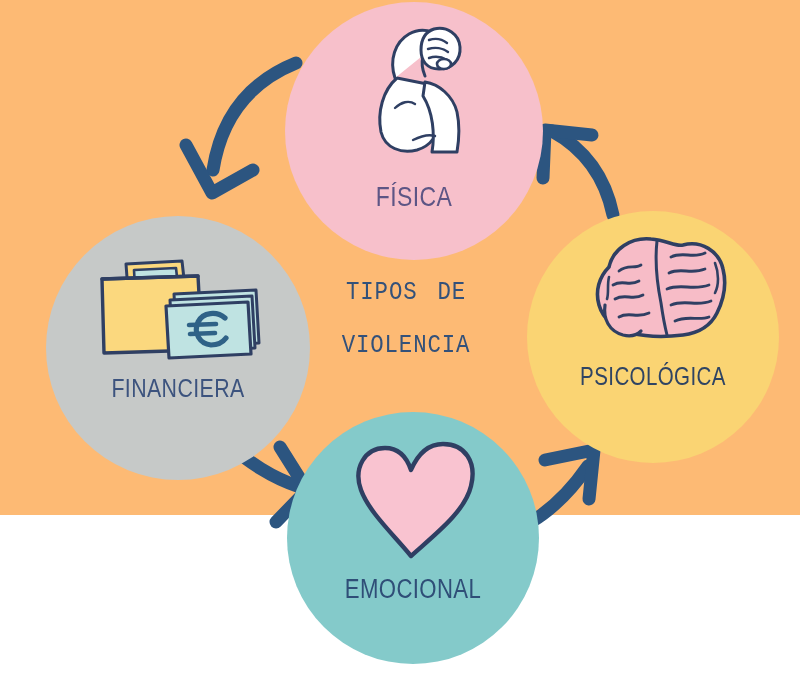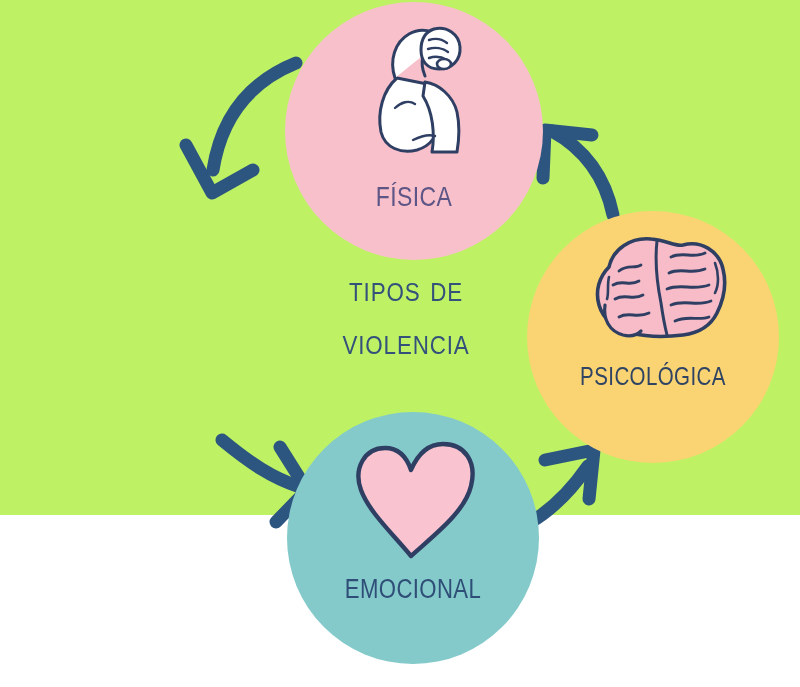--- a/index.html
+++ b/index.html
@@ -11,21 +11,21 @@
   body {
     width: 800px;
     height: 687px;
     overflow: hidden;
     font-family: "Liberation Sans", sans-serif;
   }
   #diagram {
     position: relative;
     width: 800px;
     height: 515px;
-    background: #bef264;
+    background: #fdba74;
   }
   .node {
     position: absolute;
     border-radius: 50%;
     display: flex;
     flex-direction: column;
     align-items: center;
     justify-content: flex-start;
     box-sizing: border-box;
   }
@@ -87,21 +87,21 @@
   }
 
   
   #center-title {
     position: absolute;
     left: 300px;
     top: 263px;
     width: 212px;
     text-align: center;
     color: #33517A;
-    font-family: Liberation Sans, sans-serif;
+    font-family: Liberation Mono, monospace;
     font-size: 37px;
     line-height: 1.42;
     font-variant: small-caps;
     text-transform: lowercase;
     letter-spacing: 1px;
   }
   #center-title .tl {
     display: block;
     transform: scaleX(0.86);
   }
@@ -165,20 +165,40 @@
 
       <ellipse cx="105" cy="48" rx="7" ry="5" fill="#FFFFFF" stroke="#2F3F63" stroke-width="2.6"></ellipse>
 
       <path d="M56,92 C62,86 70,84 76,88" fill="none" stroke="#2F3F63" stroke-width="2.4" stroke-linecap="round"></path>
 
       <path d="M74,124 C82,120 90,118 96,120" fill="none" stroke="#2F3F63" stroke-width="2.4" stroke-linecap="round"></path>
     </svg>
     <span class="node-label">Física</span>
   </div>
 
+  <div class="node" id="node-financiera">
+    <svg class="node-icon" width="176" height="120" viewBox="0 0 176 120" xmlns="http://www.w3.org/2000/svg">
+
+      <path d="M36,18 L92,15 L95,42 L38,45 Z" fill="#FBD87E" stroke="#2F3F63" stroke-width="3" stroke-linejoin="round"></path>
+      <path d="M44,24 L86,22 L88,40 L45,42 Z" fill="#BFE3E2" stroke="#2F3F63" stroke-width="2.6" stroke-linejoin="round"></path>
+
+      <path d="M12,33 L108,30 L112,104 L14,107 Z" fill="#FBD87E" stroke="#2F3F63" stroke-width="3.4" stroke-linejoin="round"></path>
+
+      <path d="M12,33 L108,30" fill="none" stroke="#2F3F63" stroke-width="3.4" stroke-linecap="round"></path>
+
+      <path d="M84,48 L166,44 L169,97 L87,101 Z" fill="#BFE3E2" stroke="#2F3F63" stroke-width="3" stroke-linejoin="round"></path>
+      <path d="M80,54 L162,50 L165,102 L83,106 Z" fill="#BFE3E2" stroke="#2F3F63" stroke-width="3" stroke-linejoin="round"></path>
+      <path d="M76,60 L158,56 L161,108 L79,112 Z" fill="#BFE3E2" stroke="#2F3F63" stroke-width="3.2" stroke-linejoin="round"></path>
+
+      <path d="M135,72 C127,65 113,66 108,76 C103,87 110,98 121,99 C128,99 133,96 136,92" fill="none" stroke="#2F6287" stroke-width="5.2" stroke-linecap="round"></path>
+      <path d="M99,79 L126,78" fill="none" stroke="#2F6287" stroke-width="4.6" stroke-linecap="round"></path>
+      <path d="M100,88 L125,87" fill="none" stroke="#2F6287" stroke-width="4.6" stroke-linecap="round"></path>
+    </svg>
+    <span class="node-label">Financiera</span>
+  </div>
 
   <div class="node" id="node-psicologica">
     <svg class="node-icon" width="164" height="126" viewBox="0 0 164 126" xmlns="http://www.w3.org/2000/svg">
 
       <path d="M38,38 C42,20 60,8 80,10 C96,11 104,18 112,16
                C130,11 148,22 152,40 C156,56 152,72 146,84
                C140,96 128,104 112,106 C96,108 76,108 60,104
                C44,100 32,90 28,76 C24,62 28,48 38,38 Z" fill="#F7BCC7" stroke="#2F3F63" stroke-width="3.6" stroke-linejoin="round"></path>
 
       <path d="M34,76 C32,90 38,102 52,106 C60,108 66,106 70,102" fill="#F7BCC7" stroke="#2F3F63" stroke-width="3.2" stroke-linecap="round"></path>

